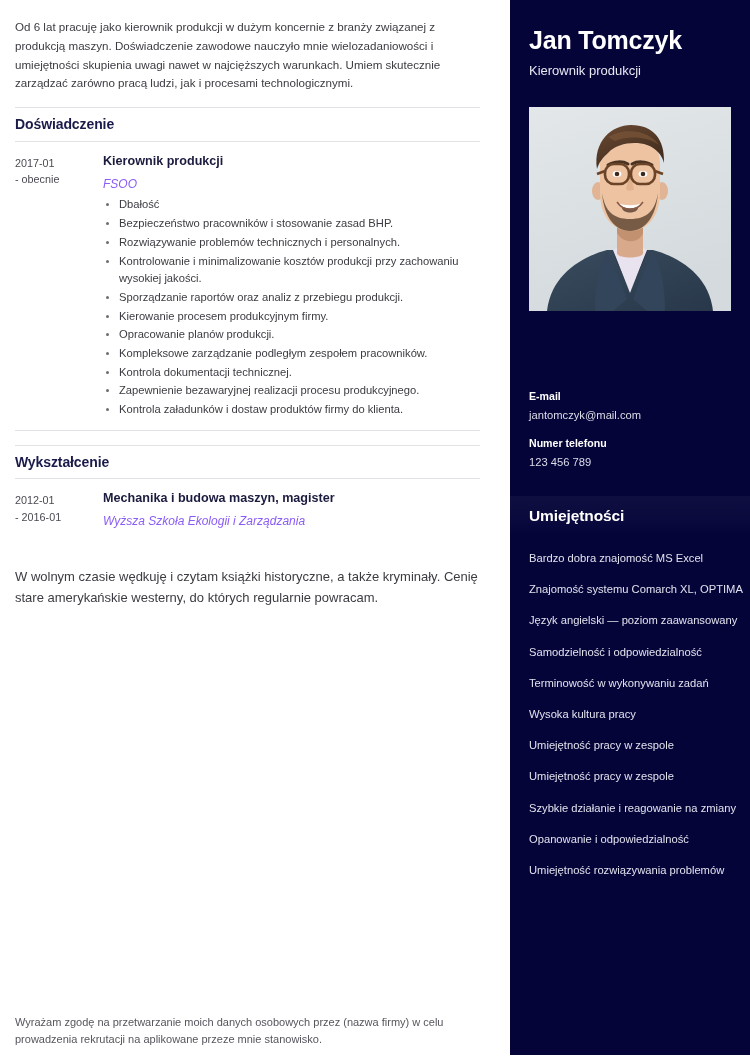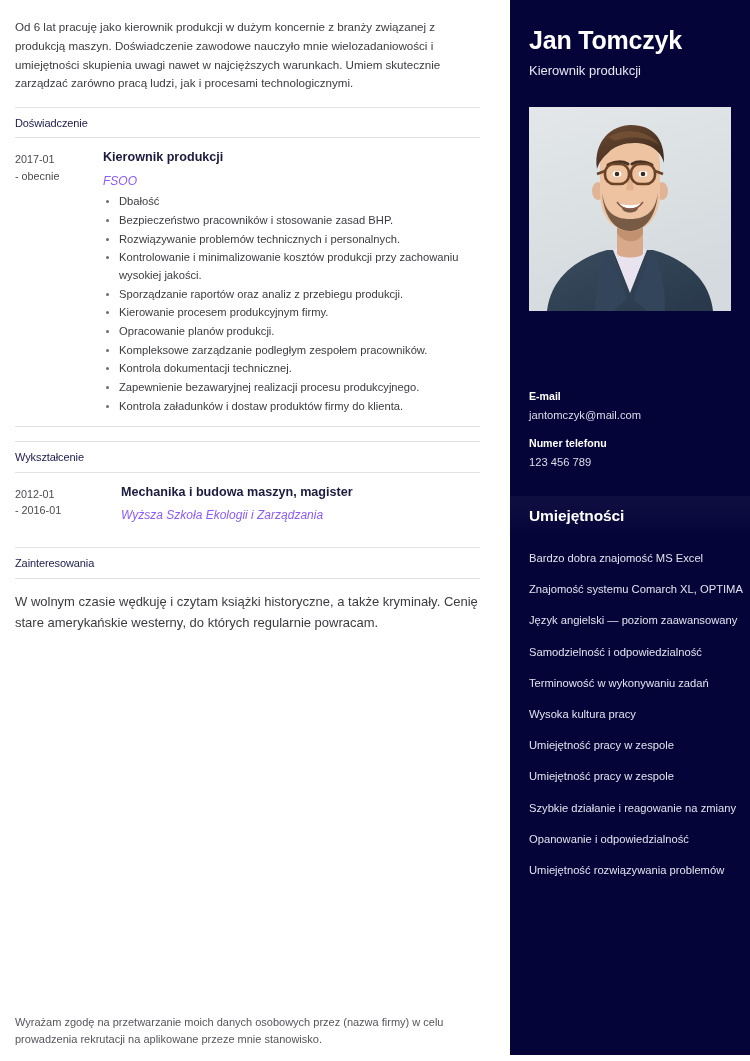--- a/index.html
+++ b/index.html
@@ -39,35 +39,35 @@
   }
 
   .section { margin-top: 14px; }
 
   .section-head {
     border-top: 1px solid #e2e2e6;
     border-bottom: 1px solid #e2e2e6;
     padding: 9px 0 8px 0;
   }
   .section-head h2 {
-    font-size: 11px;
-    font-weight: normal;
+    font-size: 14px;
+    font-weight: bold;
     color: #1b1b4b;
     letter-spacing: -0.1px;
     line-height: 1.1;
   }
 
   .entry {
     display: flex;
     align-items: flex-start;
     padding-top: 11px;
     padding-bottom: 10px;
     border-bottom: 1px solid #e2e2e6;
   }
-  .entry.no-rule { border-bottom: none; gap: 18px; }
+  .entry.no-rule { border-bottom: none; }
 
   .entry-dates {
     width: 88px;
     flex: 0 0 88px;
     font-size: 10.8px;
     line-height: 1.55;
     color: #4a4a52;
     padding-top: 2px;
   }
   .entry-dates div { white-space: nowrap; }
@@ -258,23 +258,20 @@
           <div>- 2016-01</div>
         </div>
         <div class="entry-body">
           <div class="entry-title">Mechanika i budowa maszyn, magister</div>
           <div class="entry-org">Wyższa Szkoła Ekologii i Zarządzania</div>
         </div>
       </div>
     </div>
 
     <div class="section">
-      <div class="section-head">
-        <h2>Zainteresowania</h2>
-      </div>
       <p class="plain-text">W wolnym czasie wędkuję i czytam książki historyczne, a także kryminały. Cenię stare amerykańskie westerny, do których regularnie powracam.</p>
     </div>
 
     <p class="consent">Wyrażam zgodę na przetwarzanie moich danych osobowych przez (nazwa firmy) w celu prowadzenia rekrutacji na aplikowane przeze mnie stanowisko.</p>
   </div>
 
   <aside class="sidebar">
 
     <div class="sb-name">Jan Tomczyk</div>
     <div class="sb-role">Kierownik produkcji</div>

